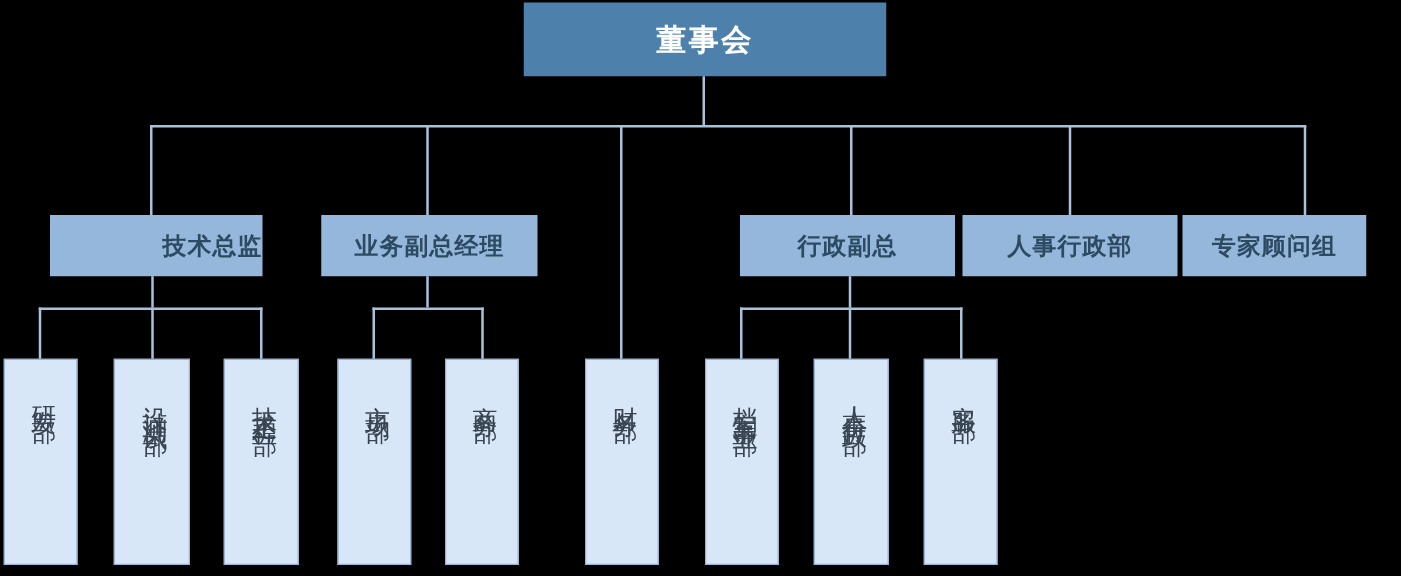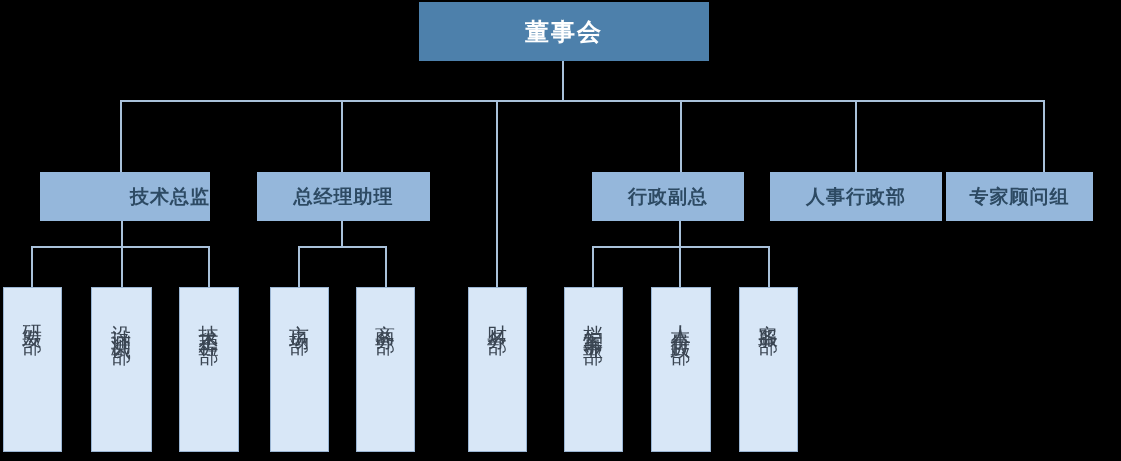--- a/index.html
+++ b/index.html
@@ -2,21 +2,21 @@
 <html style="--background: #000000; --root-fill: #4d80ab; --root-text: #ffffff; --level2-fill: #95b7db; --level2-text: #2d4a63; --level3-fill: #d8e7f7; --level3-border: #9ab5d3; --level3-text: #3a4552; --connector: #a9c1da;"><head>
 <meta charset="utf-8">
 <style>
   :root{
     --background:#000000;
     --root-fill:#4d80ab; --root-text:#ffffff;
     --level2-fill:#95b7db; --level2-text:#2d4a63;
     --level3-fill:#d8e7f7; --level3-border:#9ab5d3; --level3-text:#3a4552;
     --connector:#a9c1da;
   }
-  *{margin:0;padding:0;box-sizing:border-box;}
+  *{margin:0;padding:0;box-sizing:border-box;font-family:Liberation Mono, monospace;}
   html,body{background:var(--background);}
   body{font-family:"Liberation Sans","DejaVu Sans",sans-serif;}
   .canvas{
     position:relative;width:1121px;height:461px;
     background:var(--background);overflow:hidden;
   }
   .node{position:absolute;display:flex;align-items:center;justify-content:center;text-align:center;}
   .root-node{
     background:var(--root-fill);color:var(--root-text);
     font-size:24px;font-weight:bold;letter-spacing:2px;
@@ -52,23 +52,23 @@
   <div class="line" style="left:341px;top:100px;width:2px;height:72px;"></div>
   <div class="line" style="left:496px;top:100px;width:2px;height:187px;"></div>
   <div class="line" style="left:680px;top:100px;width:2px;height:72px;"></div>
   <div class="line" style="left:855px;top:100px;width:2px;height:72px;"></div>
   <div class="line" style="left:1043px;top:100px;width:2px;height:72px;"></div>
 
   <div class="node l2-node" style="left:40px;top:172px;width:170px;height:49px;justify-content:flex-end;">
     <span>技术总监</span>
   </div>
   <div class="node l2-node" style="left:257px;top:172px;width:173px;height:49px;">
-    <span>总经理助理</span>
+    <span>业务副总经理</span>
   </div>
-  <div class="node l2-node" style="left:592px;top:172px;width:152px;height:49px;justify-content:center;">
+  <div class="node l2-node" style="left:592px;top:172px;width:172px;height:49px;justify-content:center;">
     <span>行政副总</span>
   </div>
   <div class="node l2-node" style="left:770px;top:172px;width:172px;height:49px;">
     <span>人事行政部</span>
   </div>
   <div class="node l2-node" style="left:946px;top:172px;width:147px;height:49px;">
     <span>专家顾问组</span>
   </div>
 
   <div class="line" style="left:121px;top:221px;width:2px;height:25px;"></div>

